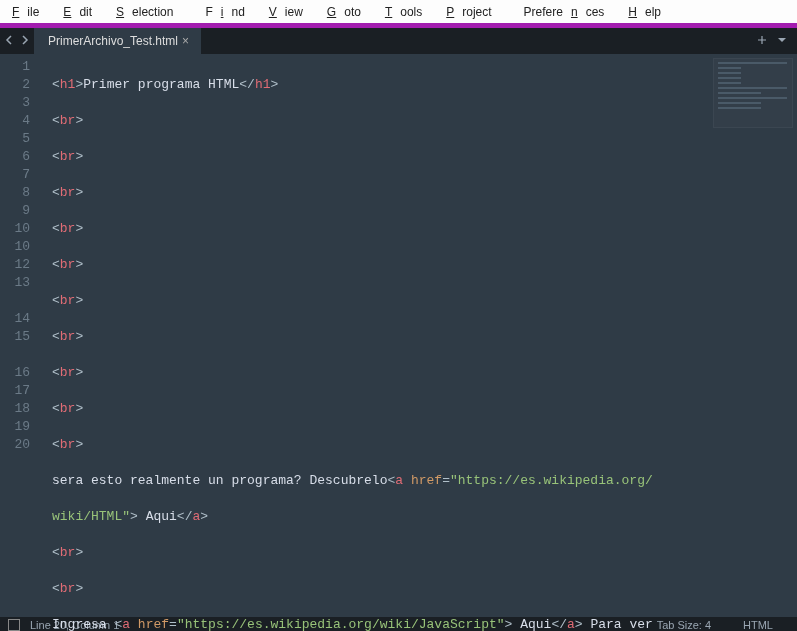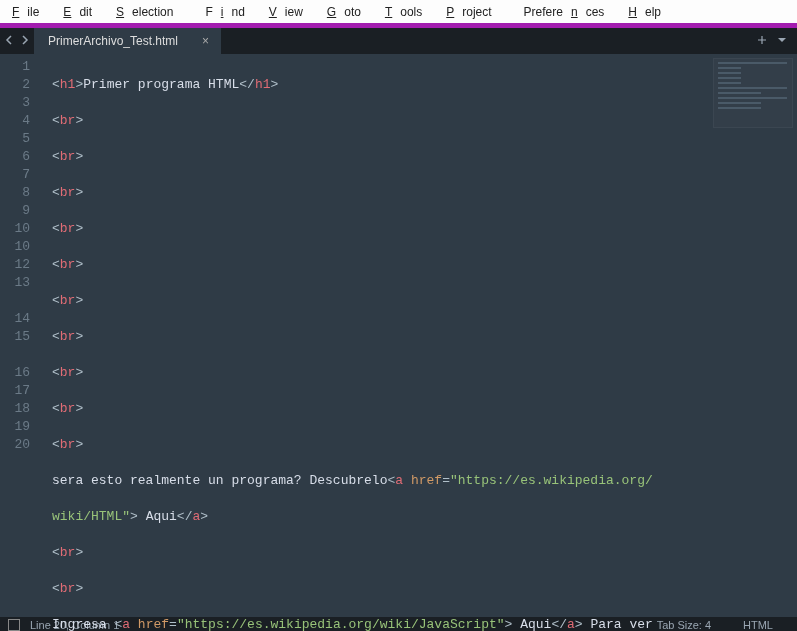--- a/index.html
+++ b/index.html
@@ -3,21 +3,21 @@
 <meta charset="utf-8">
 <style>
   * { margin:0; padding:0; box-sizing:border-box; }
   html,body { width:797px; height:631px; font-family:"Segoe UI",Tahoma,sans-serif; font-size:12px; background:#2f3b46; color:#ccc; overflow:hidden; }
   .menubar { height:28px; background:#fdfdfd; color:#222; display:flex; align-items:center; padding:0 4px; border-bottom:5px solid #a21caf; }
   .menubar span { padding:2px 8px; cursor:default; }
   .menubar span u { text-decoration:underline; }
   .tabbar { height:26px; background:#1a1f24; display:flex; align-items:stretch; }
   .navarrows { display:flex; align-items:center; padding:0 4px; gap:6px; }
   .navarrows svg { width:10px; height:10px; }
-  .tab { display:flex; align-items:center; background:#2f3b46; padding:0 12px 0 14px; gap:24px; color:#ddd; font-size:12px; }
+  .tab { display:flex; align-items:center; background:#2f3b46; padding:0 12px 0 14px; gap:4px; color:#ddd; font-size:12px; }
   .tab .close { color:#aaa; font-size:12px; }
   .tabbar .spacer { flex:1; }
   .tabbar .right { display:flex; align-items:center; gap:10px; padding:0 10px; color:#888; }
   .tabbar .right svg { width:10px; height:10px; }
   .editor { position:relative; height:calc(100% - 20px - 26px - 22px); display:flex; font-family:Consolas,"Courier New",monospace; font-size:13px; line-height:18px; }
   .gutter { width:38px; background:#2f3b46; color:#6b7a87; text-align:right; padding:4px 8px 0 0; user-select:none; }
   .gutter div { height:18px; }
   .code { flex:1; padding:4px 0 8px 14px; white-space:pre; color:#d8dee9; position:relative; }
   .code .line { height:18px; }
   .minimap { position:absolute; top:4px; right:4px; width:80px; height:70px; background:#333e49; border:1px solid #3b4651; }

